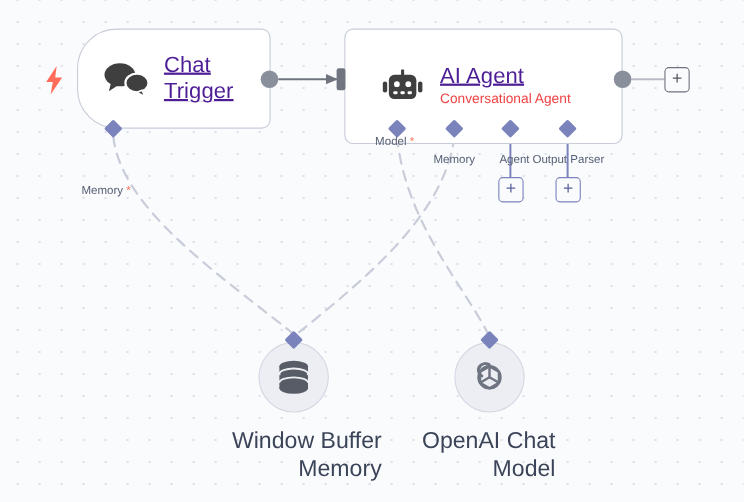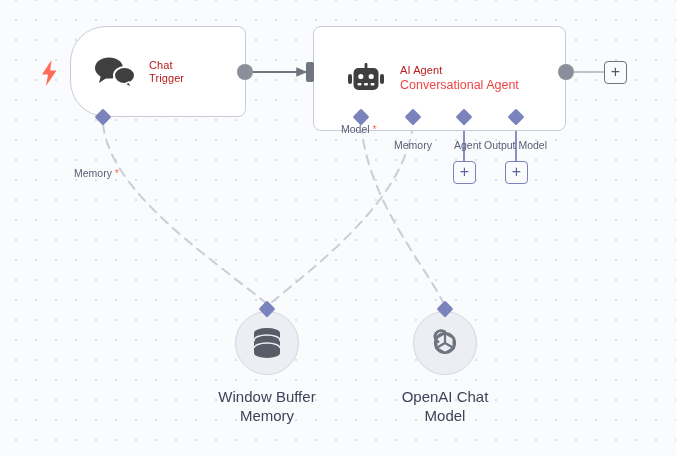--- a/index.html
+++ b/index.html
@@ -25,21 +25,21 @@
     background:#fff;
     border:1.6px solid #c8ccd9;
     box-sizing:border-box;
     display:flex;align-items:center;
   }
   .node-trigger{border-radius:36px 8px 8px 36px;}
   .node-rect{border-radius:8px;}
   .node-icon{display:flex;align-items:center;justify-content:center;flex:0 0 auto;}
   .node-text{display:flex;flex-direction:column;justify-content:center;}
   .node-title{
-    font-size:11px;color:#b91c1c;line-height:1.18;letter-spacing:.1px;
+    font-size:20px;color:#4c1d95;line-height:1.18;letter-spacing:.1px;text-decoration:underline;
   }
   .node-title.two-line{white-space:pre-line;}
   .node-sub{font-size:12.5px;color:#ef4444;line-height:1.25;margin-top:1px;}
 
   
   .diamond{
     position:absolute;width:12px;height:12px;background:#7b83bd;
     transform:rotate(45deg);border-radius:1.5px;
   }
   .port-label{
@@ -71,21 +71,21 @@
   .plus span{display:block;margin-top:-2px;font-weight:400;}
 
   
   .subnode{position:absolute;}
   .subnode-circle{
     position:absolute;width:64px;height:64px;border-radius:50%;
     background:#eceef3;border:1.6px solid #d3d7e2;
     display:flex;align-items:center;justify-content:center;box-sizing:border-box;
   }
   .subnode-label{
-    position:absolute;text-align:center;font-size:15px;color:#3c4459;
+    position:absolute;text-align:right;font-size:21px;color:#3c4459;
     line-height:1.25;white-space:pre-line;
   }
 
   .bolt{position:absolute;}
 </style>
 </head>
 <body>
 
 <div id="canvas">
 
@@ -165,21 +165,21 @@
   <div class="diamond" style="left:355px;top:111px;"></div>
   <div class="diamond" style="left:407px;top:111px;"></div>
   <div class="diamond" style="left:458px;top:111px;"></div>
   <div class="diamond" style="left:510px;top:111px;"></div>
 
   <div class="port-label" style="left:341px;top:123px;">
     <span>Model</span><span class="req"> *</span>
   </div>
   <div class="port-label" style="left:394px;top:139px;">Memory</div>
   <div class="port-label" style="left:454px;top:139px;">Agent</div>
-  <div class="port-label" style="left:484px;top:139px;">Output Model</div>
+  <div class="port-label" style="left:484px;top:139px;">Output Parser</div>
 
   <div class="plus plus-sub" style="left:453px;top:161px;">
     <span>+</span>
   </div>
   <div class="plus plus-sub" style="left:505px;top:161px;">
     <span>+</span>
   </div>
 
   <div class="plus plus-main" style="left:604px;top:61px;">
     <span>+</span>
@@ -209,17 +209,17 @@
           <path d="M16 5.2 C12.9 3.4 9.4 4.3 7.8 7 C6.2 9.7 7 13.2 9.6 14.9"></path>
           <path d="M9.6 14.9 C6.5 13.1 5.3 9.8 6.9 7.1 C8.5 4.4 12 3.5 15.1 5.3"></path>
           <circle cx="16" cy="16" r="9.4" stroke-dasharray="0"></circle>
           <path d="M16 6.6 L24.1 11.3 L24.1 20.7 L16 25.4 L7.9 20.7 L7.9 11.3 Z"></path>
           <path d="M16 6.6 L16 16 L24.1 20.7"></path>
           <path d="M16 16 L7.9 20.7"></path>
         </g>
       </svg>
     </div>
     <div class="diamond" style="left:439px;top:303px;"></div>
-    <div class="subnode-label" style="left:365px;top:388px;width:160px;">OpenAI Chat
+    <div class="subnode-label" style="left:345px;top:388px;width:160px;">OpenAI Chat
 Model</div>
   </div>
 
 </div>
 
 </body></html>

